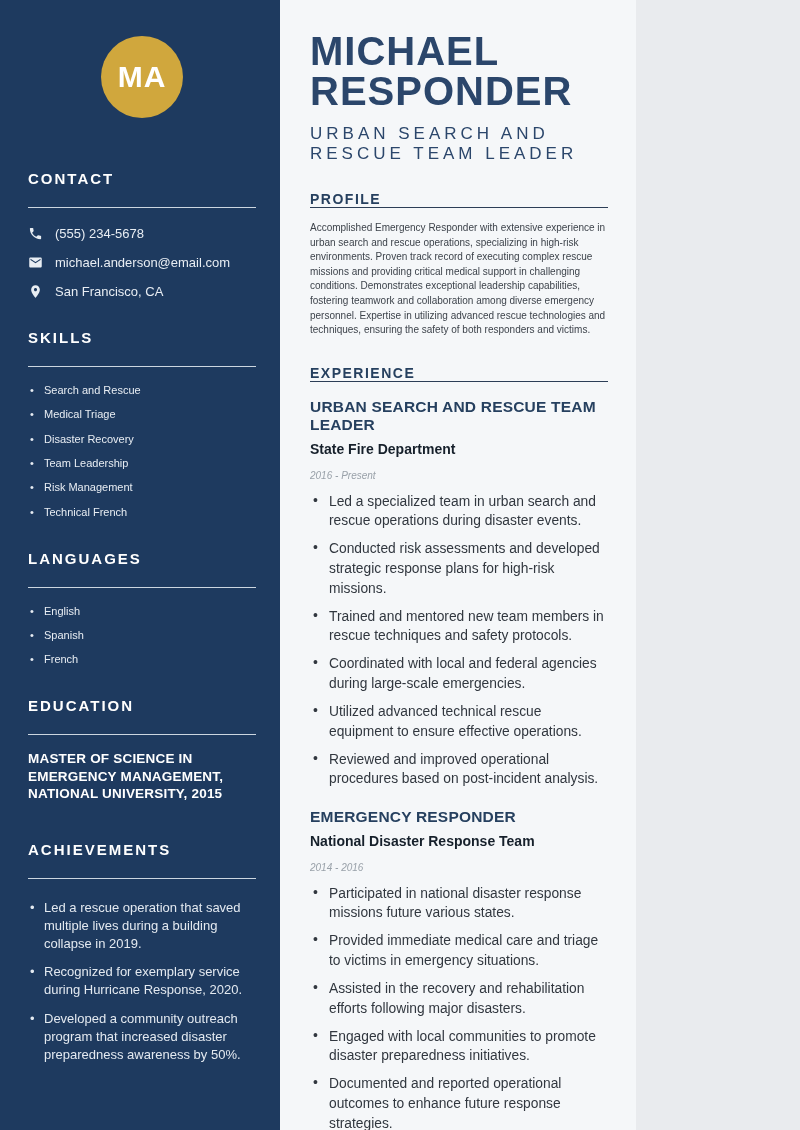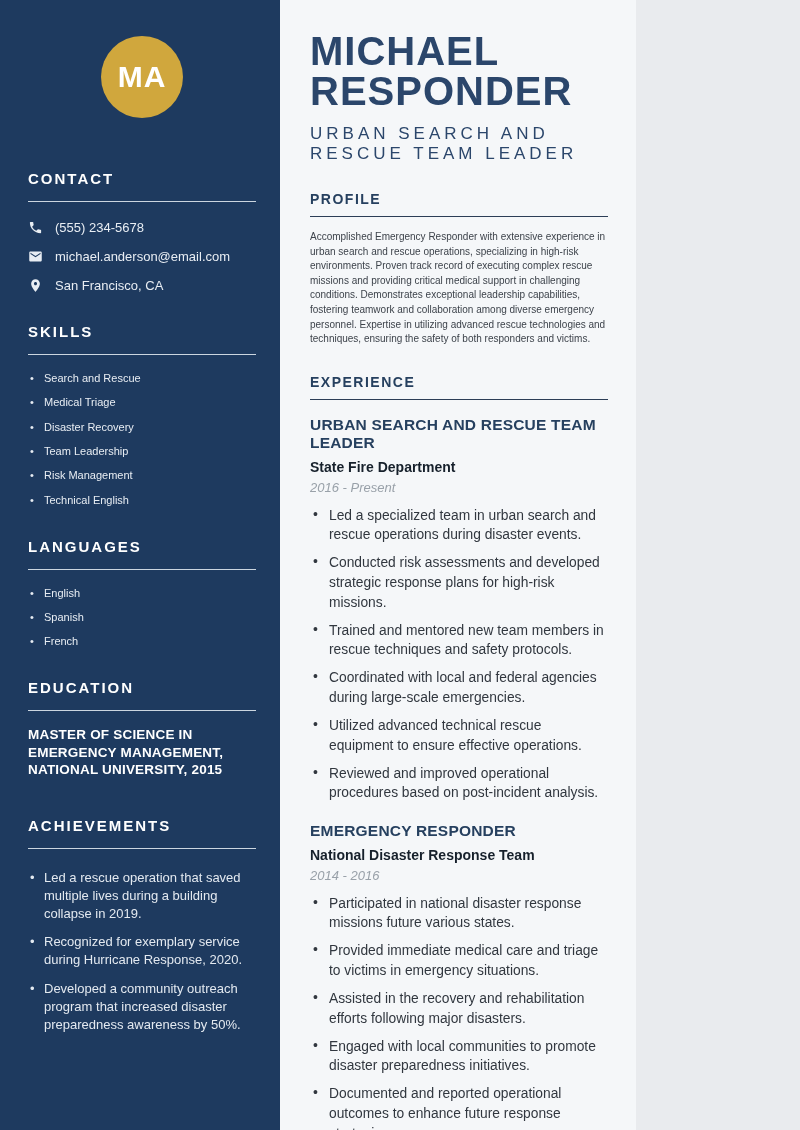--- a/index.html
+++ b/index.html
@@ -32,21 +32,21 @@
     font-weight: bold;
     letter-spacing: 1px;
     display: flex; align-items: center; justify-content: center;
     margin: 0 auto;
   }
   .side-heading {
     font-size: 15px;
     font-weight: bold;
     letter-spacing: 2px;
     color: #ffffff;
-    padding-bottom: 14px;
+    padding-bottom: 20px;
     border-bottom: 1px solid #ccd6e0;
   }
   .side-section-contact { margin-top: 52px; }
   .side-section { margin-top: 30px; }
   .contact-list { margin-top: 18px; }
   .contact-row {
     display: flex; align-items: center;
     margin-bottom: 14px;
     font-size: 13px;
     color: #e8edf3;
@@ -113,21 +113,21 @@
     font-weight: 500;
     letter-spacing: 4px;
     color: #2b466b;
   }
   .main-section { margin-top: 27px; }
   .main-heading {
     font-size: 14px;
     font-weight: bold;
     letter-spacing: 1.5px;
     color: #26405f;
-    padding-bottom: 9px;
+    padding-bottom: 0;
     border-bottom: 1px solid #2c3e57;
   }
   .profile-text {
     margin-top: 13px;
     font-size: 10px;
     line-height: 1.46;
     color: #3d434b;
   }
   .job { margin-top: 16px; }
   .job + .job { margin-top: 19px; }
@@ -137,22 +137,22 @@
     color: #26405f;
     letter-spacing: 0.2px;
   }
   .job-company {
     margin-top: 7px;
     font-size: 14px;
     font-weight: bold;
     color: #16202b;
   }
   .job-dates {
-    margin-top: 5px;
-    font-size: 13px;
+    margin-top: 13px;
+    font-size: 10px;
     font-style: italic;
     color: #99a1a9;
   }
   .job-bullets {
     margin-top: 11px;
     list-style: none;
   }
   .job-bullets li {
     font-size: 13.8px;
     color: #31373f;
@@ -210,21 +210,21 @@
     </div>
 
     <div class="side-section">
       <div class="side-heading">SKILLS</div>
       <ul class="side-list">
         <li>Search and Rescue</li>
         <li>Medical Triage</li>
         <li>Disaster Recovery</li>
         <li>Team Leadership</li>
         <li>Risk Management</li>
-        <li>Technical English</li>
+        <li>Technical French</li>
       </ul>
     </div>
 
     <div class="side-section">
       <div class="side-heading">LANGUAGES</div>
       <ul class="side-list">
         <li>English</li>
         <li>Spanish</li>
         <li>French</li>
       </ul>

